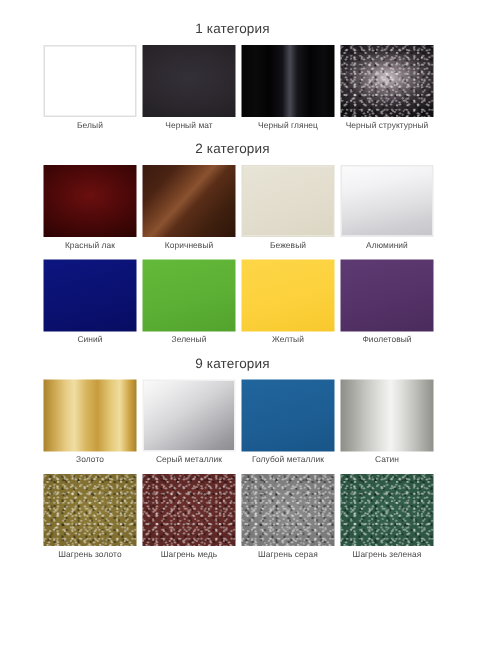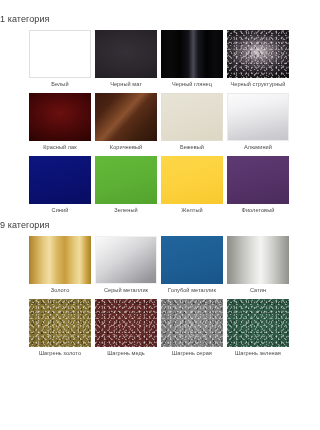--- a/index.html
+++ b/index.html
@@ -15,20 +15,21 @@
   }
   .catalog {
     width: 310px;
     height: 430px;
     position: relative;
     background: #ffffff;
     padding-top: 14px;
     box-sizing: border-box;
   }
   .cat-heading {
+    text-align: center;
     font-size: 9px;
     color: #3b3b3b;
     letter-spacing: 0.1px;
     margin: 0 0 5px 0;
     font-weight: normal;
     line-height: 11px;
   }
   .cat-heading.tight {
     margin-top: 2px;
   }
@@ -202,20 +203,21 @@
     <div class="cell">
       <div class="swatch sw-black-gloss"></div>
       <div class="swatch-label">Черный глянец</div>
     </div>
     <div class="cell">
       <div class="swatch sw-black-struct"></div>
       <div class="swatch-label">Черный структурный</div>
     </div>
   </div>
 
+  <div class="cat-heading tight">2 категория</div>
 
   <div class="row">
     <div class="cell">
       <div class="swatch sw-red-lacquer"></div>
       <div class="swatch-label">Красный лак</div>
     </div>
     <div class="cell">
       <div class="swatch sw-brown"></div>
       <div class="swatch-label">Коричневый</div>
     </div>

